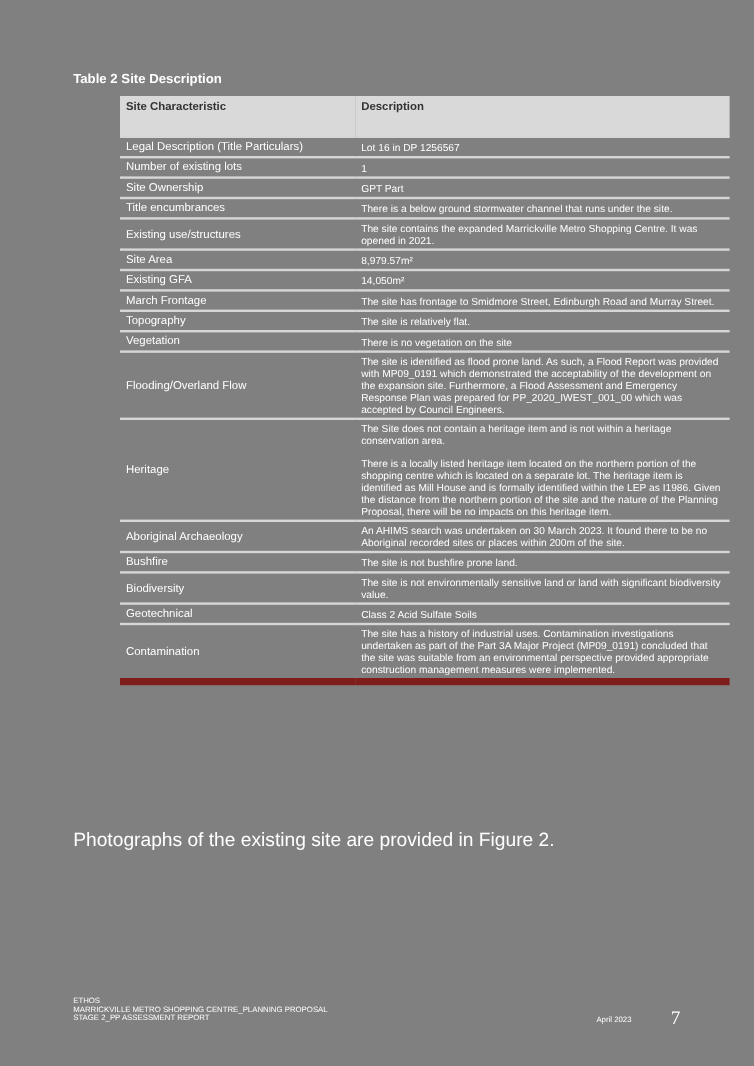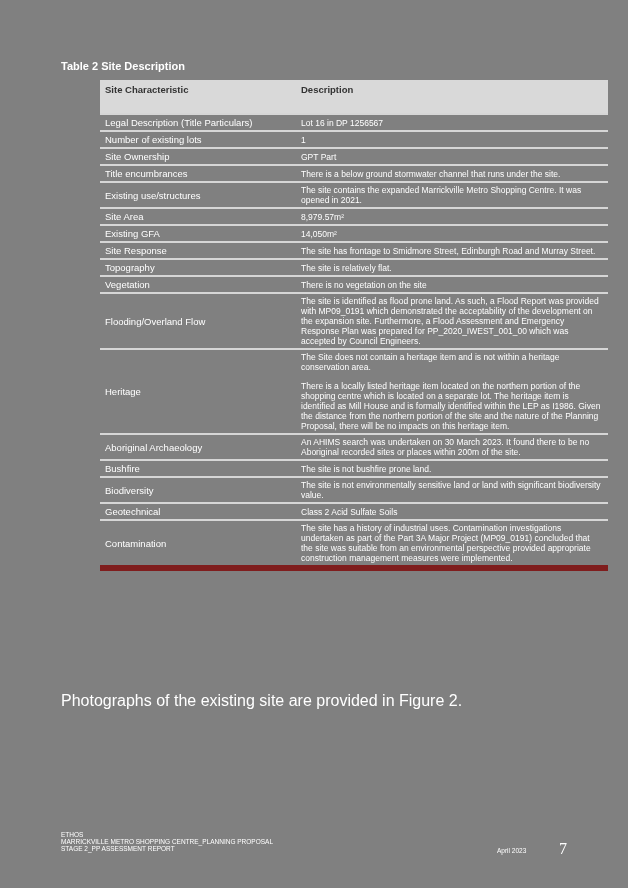--- a/index.html
+++ b/index.html
@@ -52,21 +52,21 @@
       </tr>
       <tr>
         <td class="c1">Site Area</td>
         <td class="c2"><span>8,979.57m²</span></td>
       </tr>
       <tr>
         <td class="c1">Existing GFA</td>
         <td class="c2"><span>14,050m²</span></td>
       </tr>
       <tr>
-        <td class="c1">Site Response</td>
+        <td class="c1">March Frontage</td>
         <td class="c2"><span>The site has frontage to Smidmore Street, Edinburgh Road and Murray Street.</span></td>
       </tr>
       <tr>
         <td class="c1">Topography</td>
         <td class="c2"><span>The site is relatively flat.</span></td>
       </tr>
       <tr>
         <td class="c1">Vegetation</td>
         <td class="c2"><span>There is no vegetation on the site</span></td>
       </tr>

